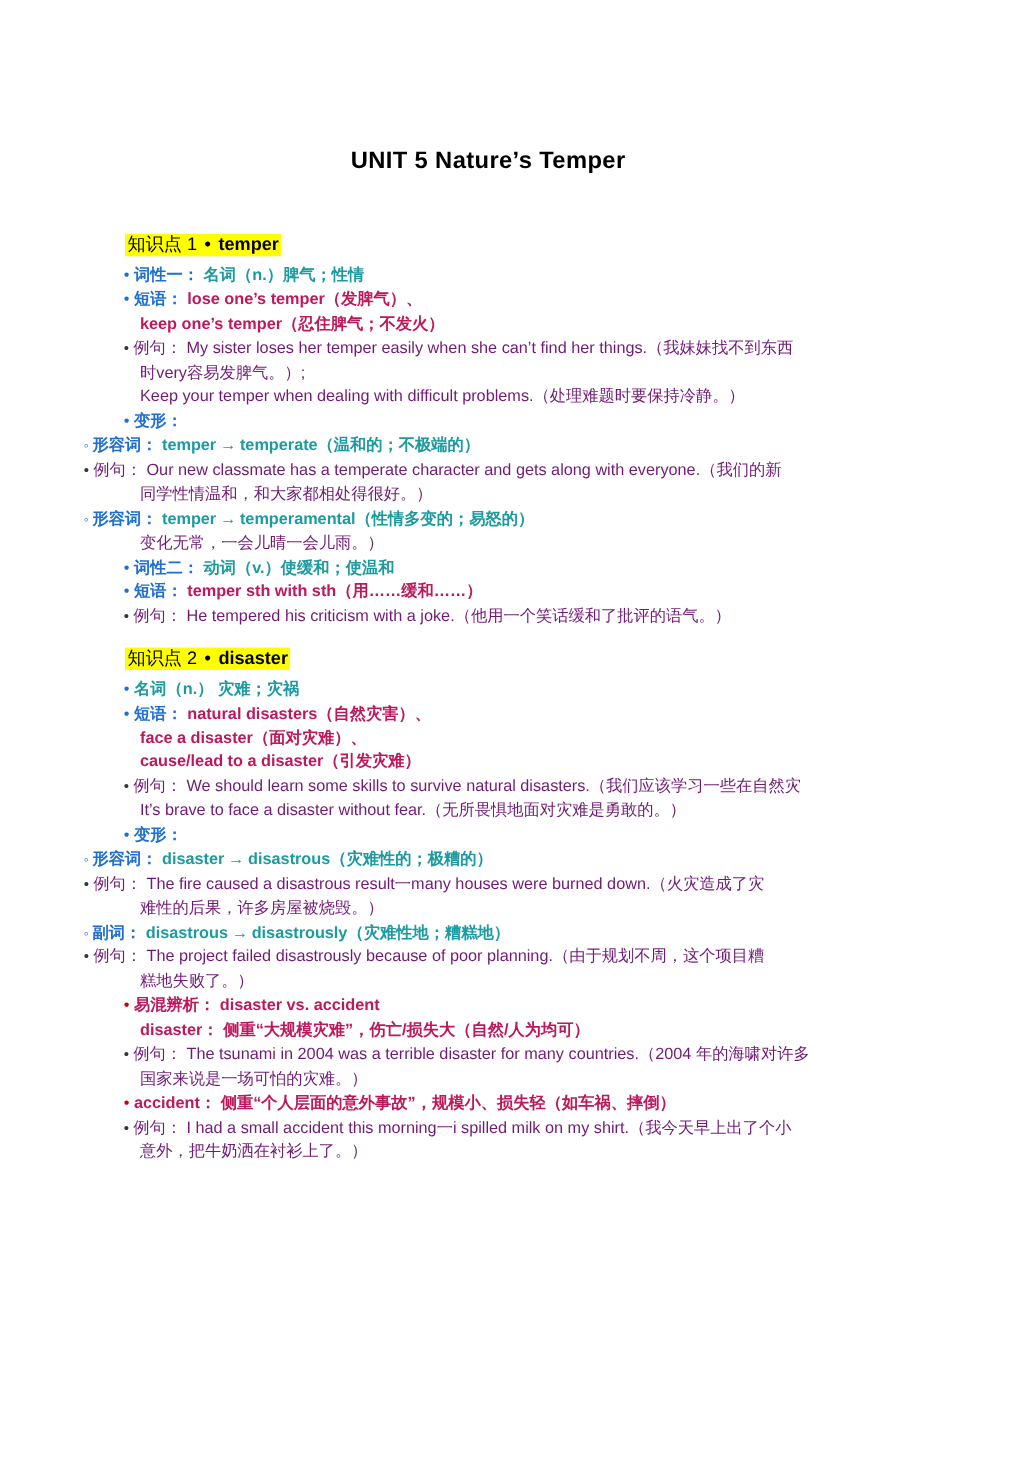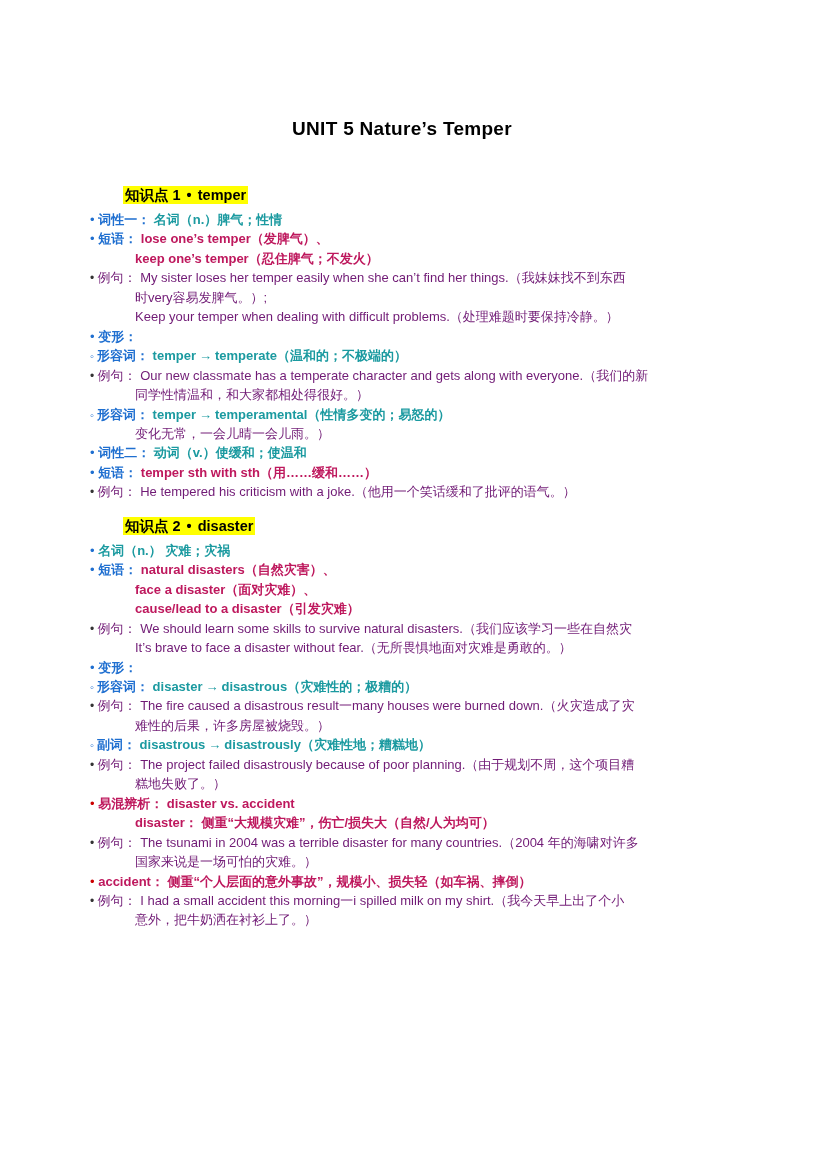--- a/index.html
+++ b/index.html
@@ -10,21 +10,21 @@
     width: 827px;
     min-height: 1169px;
     background: #ffffff;
     font-family: "Liberation Sans", sans-serif;
     color: #000000;
   }
   .page {
     width: 811px;
     min-height: 1169px;
     box-sizing: border-box;
-    padding: 118px 110px 40px 103px;
+    padding: 118px 110px 40px 80px;
     position: relative;
   }
   .doc-title {
     text-align: center;
     font-size: 19px;
     font-weight: bold;
     color: #000;
     margin: 0 0 32px 0;
     letter-spacing: 0.3px;
   }
@@ -33,38 +33,39 @@
     font-size: 14.5px;
     font-weight: bold;
     display: inline-block;
   }
   .hl {
     background: #ffff00;
     padding: 1px 2px;
   }
   .sec-label {
     color: #000;
-    font-weight: bold;
+    font-weight: normal;
   }
   .sec-word {
     color: #000;
     font-weight: bold;
   }
   .sec-bullet {
     color: #000;
     font-weight: bold;
     padding: 0 2px;
   }
   .line {
     font-size: 13px;
     line-height: 1.42;
     margin: 0 0 1px 0;
     text-indent: 0;
   }
   .lvl1 {
+    margin-left: 32px;
     text-indent: -13px;
   }
   .lvl2 {
     text-indent: -13px;
   }
   .bullet-dot {
     color: #1f6fd0;
     font-size: 13px;
   }
   .bullet-circ {

